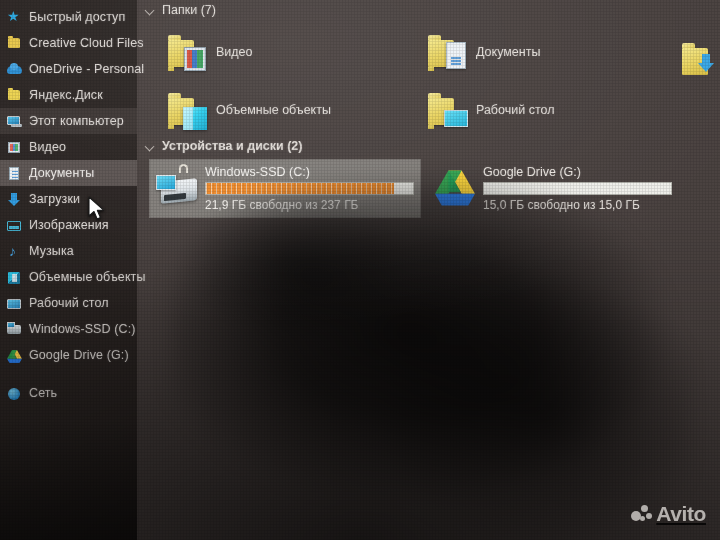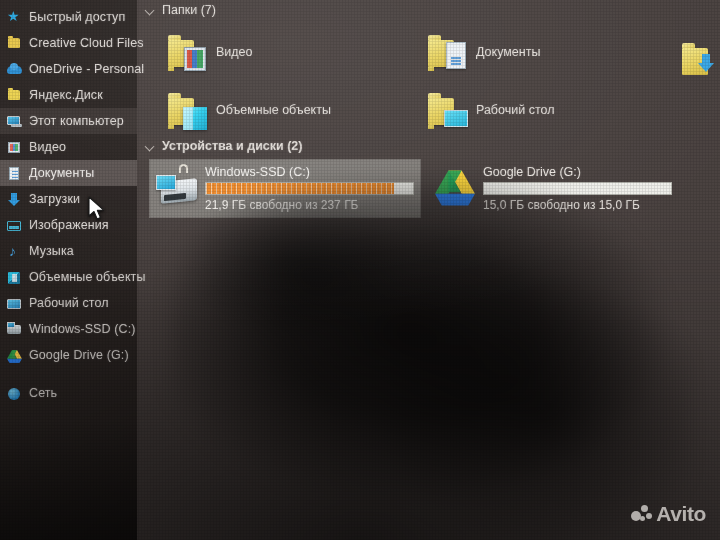--- a/index.html
+++ b/index.html
@@ -441,20 +441,21 @@
     filter: drop-shadow(0 1px 1.5px rgba(0,0,0,0.8));
   }
 
   
   #avito {
     position: absolute;
     right: 14px; bottom: 16px;
     display: flex; align-items: flex-start;
     z-index: 65;
     opacity: 0.78;
+    text-decoration: underline;
   }
   #avito .dots { position: relative; width: 22px; height: 20px; margin-right: 3px; }
   #avito .dots i {
     position: absolute; display: block; border-radius: 50%; background: #d9d5d1;
   }
   #avito .d1 { width: 10px; height: 10px; left: 0;  top: 7px; }
   #avito .d2 { width: 7px;  height: 7px;  left: 10px; top: 1px; }
   #avito .d3 { width: 6px;  height: 6px;  left: 15px; top: 9px; }
   #avito .d4 { width: 5px;  height: 5px;  left: 9px;  top: 12px; }
   #avito .wm {

